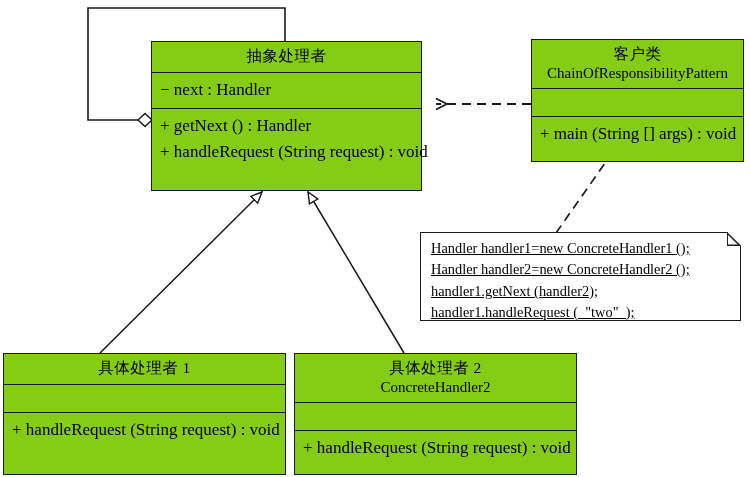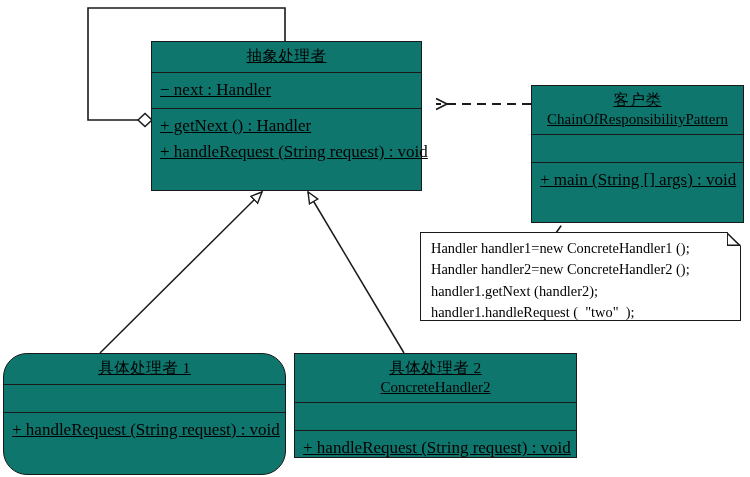--- a/index.html
+++ b/index.html
@@ -21,24 +21,23 @@
     left: 0;
     top: 0;
     width: 750px;
     height: 477px;
     pointer-events: none;
   }
   .uml-class {
     position: absolute;
     box-sizing: border-box;
     border: 1.6px solid #1a1a1a;
-    background: #0f766e;
+    background: #84cc16;
     display: flex;
     flex-direction: column;
-    text-decoration: underline;
   }
   .compartment {
     box-sizing: border-box;
     display: flex;
     flex-direction: column;
     justify-content: center;
   }
   .compartment.divider {
     border-top: 1.6px solid #1a1a1a;
   }
@@ -92,20 +91,21 @@
     position: absolute;
     right: 0;
     top: 0;
     width: 14px;
     height: 14px;
     pointer-events: none;
   }
   .note-lines {
     position: relative;
     padding: 6px 10px 6px 11px;
+    text-decoration: underline;
   }
   .note-line {
     font-size: 14.4px;
     line-height: 1.48;
     white-space: pre;
   }
 </style>
 </head>
 <body>
 
@@ -149,21 +149,21 @@
     </div>
     <div class="compartment divider attrs">
       <div class="member">− next : Handler</div>
     </div>
     <div class="compartment divider ops">
       <div class="member">+ getNext () : Handler</div>
       <div class="member">+ handleRequest (String request) : void</div>
     </div>
   </div>
 
-  <div class="uml-class" style="left:531px; top:39px; width:213px; height:138px;margin-top:46px;">
+  <div class="uml-class" style="left:531px; top:39px; width:213px; height:123px;">
     <div class="compartment cls-title">
       <span class="cn">客户类</span>
       <span class="en">ChainOfResponsibilityPattern</span>
     </div>
     <div class="compartment divider attrs empty"></div>
     <div class="compartment divider ops">
       <div class="member">+ main (String [] args) : void</div>
     </div>
   </div>
 
@@ -175,31 +175,31 @@
       <path d="M 0 1 L 12.9 13.6" fill="none" stroke="#1a1a1a" stroke-width="1.5"></path>
     </svg>
     <div class="note-lines">
       <div class="note-line">Handler handler1=new ConcreteHandler1 ();</div>
       <div class="note-line">Handler handler2=new ConcreteHandler2 ();</div>
       <div class="note-line">handler1.getNext (handler2);</div>
       <div class="note-line">handler1.handleRequest (  "two"  );</div>
     </div>
   </div>
 
-  <div class="uml-class" style="left:3px; top:353px; width:283px; height:122px;border-radius:24px;">
+  <div class="uml-class" style="left:3px; top:353px; width:283px; height:122px;">
     <div class="compartment cls-title">
       <span class="cn">具体处理者 1</span>
     </div>
     <div class="compartment divider attrs empty"></div>
     <div class="compartment divider ops">
       <div class="member">+ handleRequest (String request) : void</div>
     </div>
   </div>
 
-  <div class="uml-class" style="left:294px; top:353px; width:283px; height:105px;">
+  <div class="uml-class" style="left:294px; top:353px; width:283px; height:122px;">
     <div class="compartment cls-title">
       <span class="cn">具体处理者 2</span>
       <span class="en">ConcreteHandler2</span>
     </div>
     <div class="compartment divider attrs empty"></div>
     <div class="compartment divider ops">
       <div class="member">+ handleRequest (String request) : void</div>
     </div>
   </div>
 

